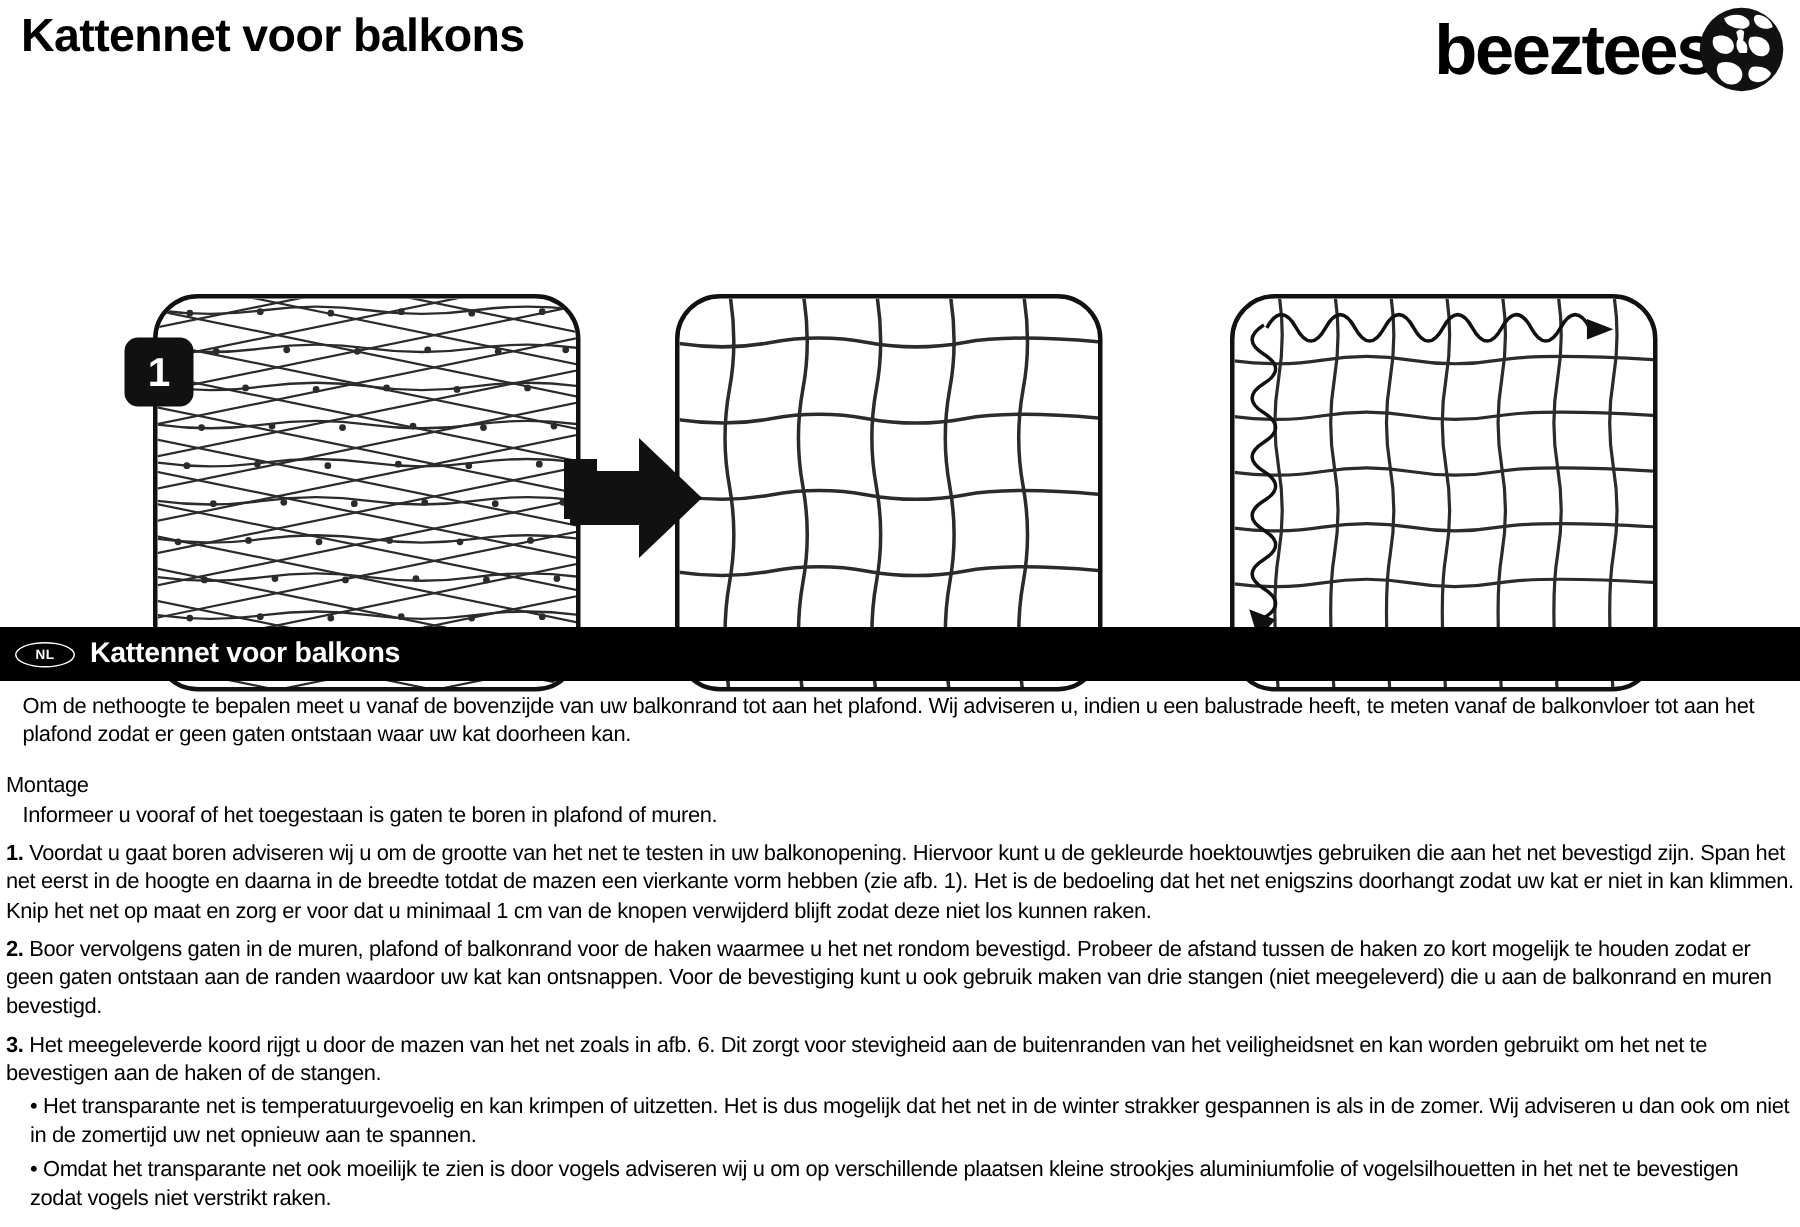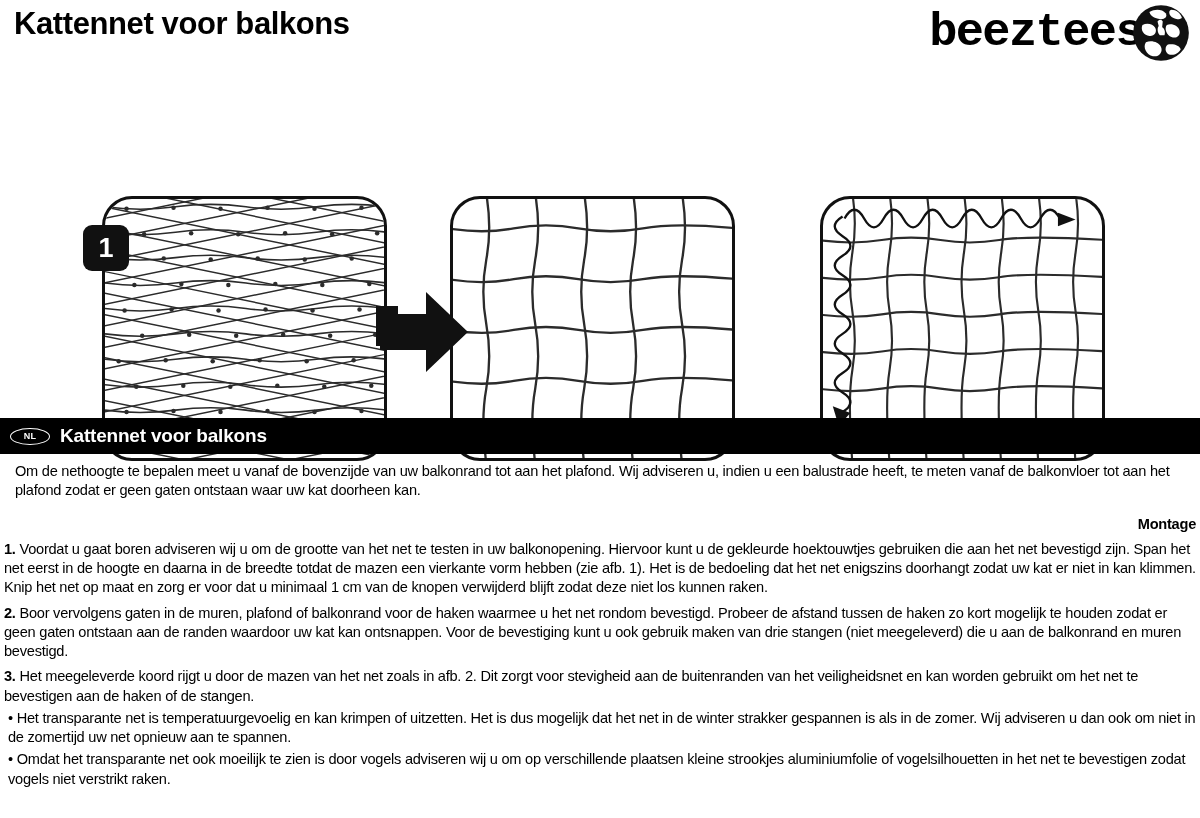--- a/index.html
+++ b/index.html
@@ -33,21 +33,21 @@
     position: absolute;
     right: 10px; top: 2px;
     display: flex;
     align-items: center;
   }
   .brand-word {
     font-size: 47px;
     font-weight: bold;
     letter-spacing: -1.6px;
     line-height: 1;
-    font-family: Liberation Mono, monospace;
+    font-family: Liberation Sans, sans-serif;
   }
   .brand-globe {
     width: 58px; height: 58px;
     margin-left: -10px;
     margin-top: 2px;
   }
 
   
   .diagrams {
     position: relative;
@@ -134,27 +134,26 @@
     left: 0; top: 462px;
     width: 1200px;
     padding: 0 4px;
     font-size: 14.6px;
     line-height: 1.32;
     letter-spacing: -0.25px;
   }
   .para { margin: 0 0 4px 11px; }
   .sec-head {
     margin: 14px 0 1px 0;
-    font-weight: bold;
+    font-weight: normal;
     font-size: 14.6px;
-    text-align: right;
   }
   .numbered { margin: 6px 0 0 0; }
   .numbered .num { font-weight: bold; }
-  .tip { margin: 3px 0 0 4px; }
+  .tip { margin: 3px 0 0 16px; }
 </style>
 </head>
 <body>
 
 <div class="header">
   <div class="doc-title">Kattennet voor balkons</div>
 
   <div class="brand">
     <div class="brand-word">beeztees</div>
     <svg class="brand-globe" viewBox="0 0 100 100">
@@ -305,29 +304,30 @@
 
 <div class="black-bar">
   <div class="lang-badge">NL</div>
   <div class="bar-title">Kattennet voor balkons</div>
 </div>
 
 <div class="content">
   <p class="para">Om de nethoogte te bepalen meet u vanaf de bovenzijde van uw balkonrand tot aan het plafond. Wij adviseren u, indien u een balustrade heeft, te meten vanaf de balkonvloer tot aan het plafond zodat er geen gaten ontstaan waar uw kat doorheen kan.</p>
 
   <div class="sec-head">Montage</div>
+  <p class="para">Informeer u vooraf of het toegestaan is gaten te boren in plafond of muren.</p>
 
   <p class="numbered">
     <span class="num">1.</span>
     <span>Voordat u gaat boren adviseren wij u om de grootte van het net te testen in uw balkonopening. Hiervoor kunt u de gekleurde hoektouwtjes gebruiken die aan het net bevestigd zijn. Span het net eerst in de hoogte en daarna in de breedte totdat de mazen een vierkante vorm hebben (zie afb. 1). Het is de bedoeling dat het net enigszins doorhangt zodat uw kat er niet in kan klimmen. Knip het net op maat en zorg er voor dat u minimaal 1 cm van de knopen verwijderd blijft zodat deze niet los kunnen raken.</span>
   </p>
   <p class="numbered">
     <span class="num">2.</span>
     <span>Boor vervolgens gaten in de muren, plafond of balkonrand voor de haken waarmee u het net rondom bevestigd. Probeer de afstand tussen de haken zo kort mogelijk te houden zodat er geen gaten ontstaan aan de randen waardoor uw kat kan ontsnappen. Voor de bevestiging kunt u ook gebruik maken van drie stangen (niet meegeleverd) die u aan de balkonrand en muren bevestigd.</span>
   </p>
   <p class="numbered">
     <span class="num">3.</span>
-    <span>Het meegeleverde koord rijgt u door de mazen van het net zoals in afb. 2. Dit zorgt voor stevigheid aan de buitenranden van het veiligheidsnet en kan worden gebruikt om het net te bevestigen aan de haken of de stangen.</span>
+    <span>Het meegeleverde koord rijgt u door de mazen van het net zoals in afb. 6. Dit zorgt voor stevigheid aan de buitenranden van het veiligheidsnet en kan worden gebruikt om het net te bevestigen aan de haken of de stangen.</span>
   </p>
 
   <p class="tip">• Het transparante net is temperatuurgevoelig en kan krimpen of uitzetten. Het is dus mogelijk dat het net in de winter strakker gespannen is als in de zomer. Wij adviseren u dan ook om niet in de zomertijd uw net opnieuw aan te spannen.</p>
   <p class="tip">• Omdat het transparante net ook moeilijk te zien is door vogels adviseren wij u om op verschillende plaatsen kleine strookjes aluminiumfolie of vogelsilhouetten in het net te bevestigen zodat vogels niet verstrikt raken.</p>
 </div>
 
 </body></html>

